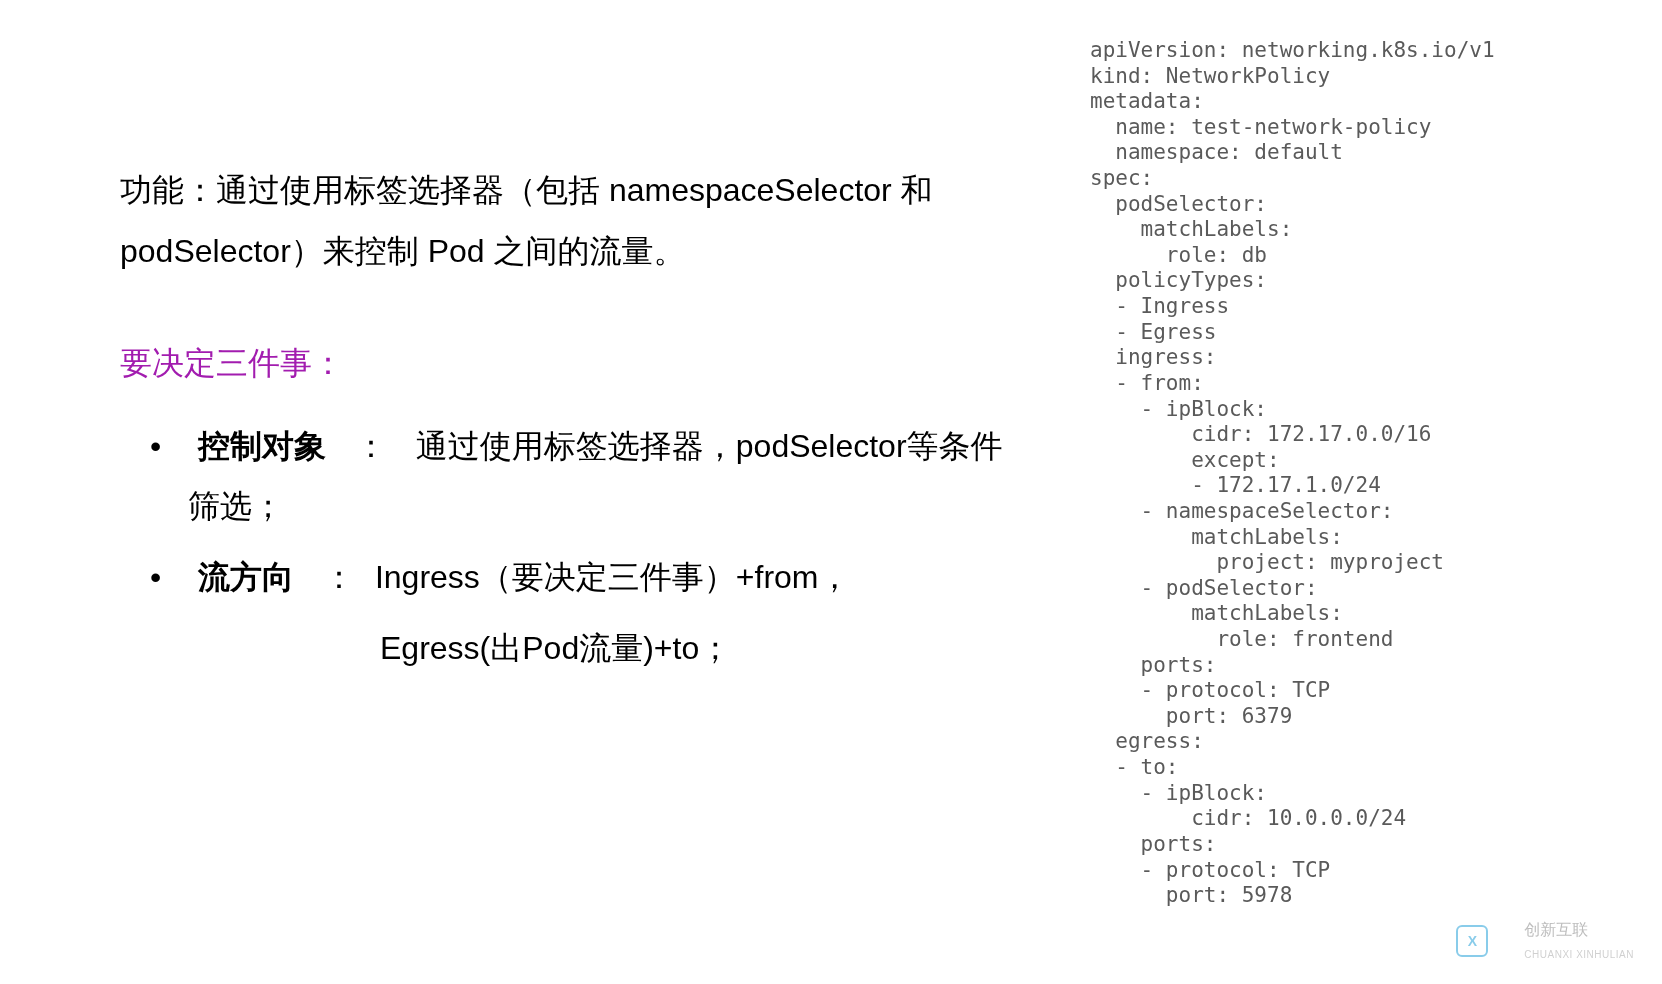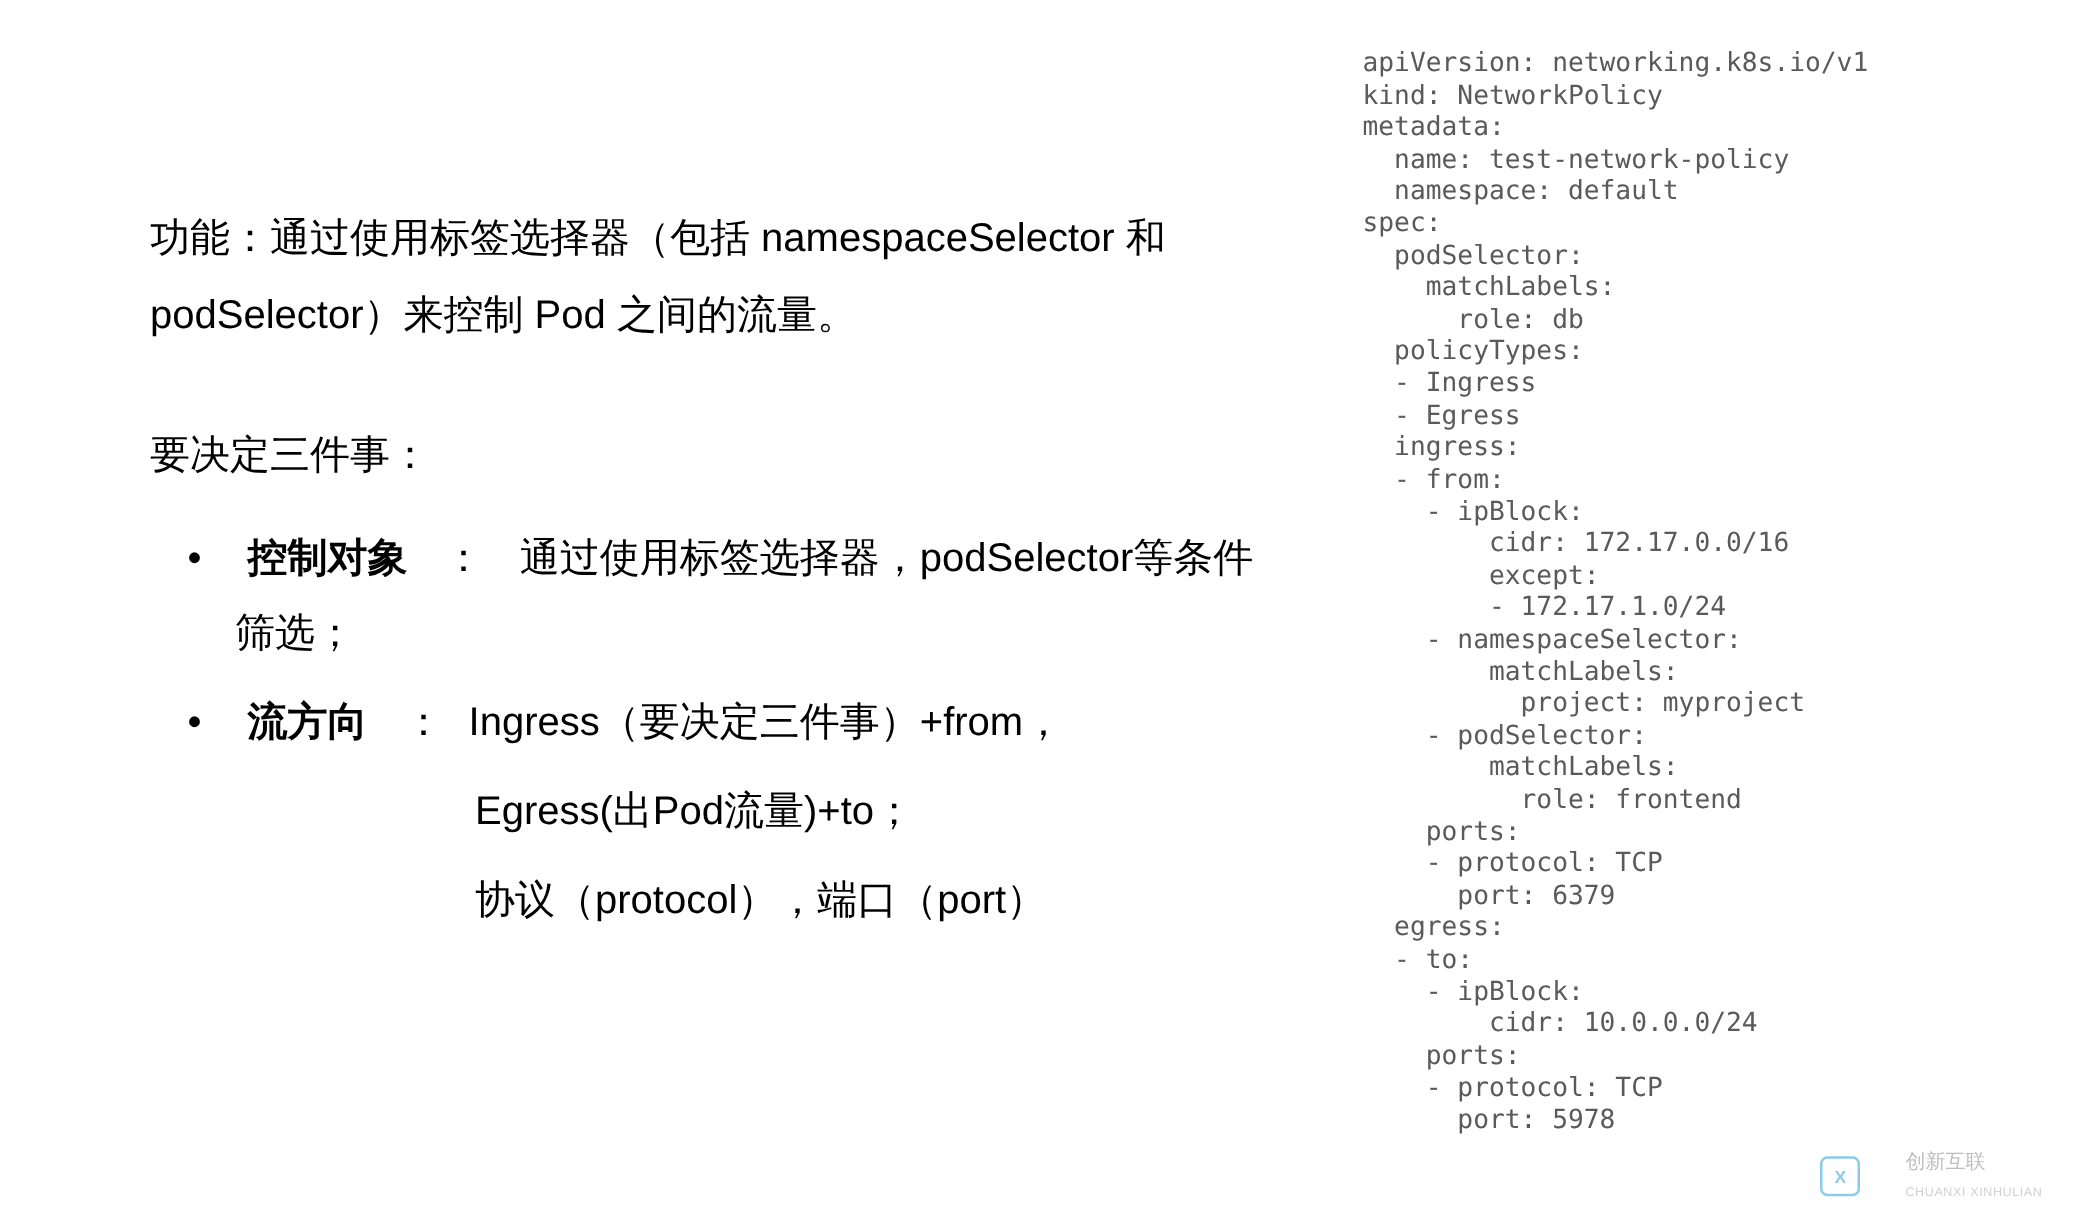--- a/index.html
+++ b/index.html
@@ -18,21 +18,21 @@
       width: 940px;
     }
     .intro {
       font-size: 32px;
       color: #000;
       line-height: 1.9;
       margin-bottom: 60px;
     }
     .subtitle {
       font-size: 32px;
-      color: #000000;
+      color: #a21caf;
       margin-bottom: 30px;
     }
     .bullet-list {
       list-style: none;
       padding-left: 20px;
     }
     .bullet-item {
       font-size: 32px;
       color: #000;
       line-height: 1.9;
@@ -100,21 +100,20 @@
   <p class="intro">功能：通过使用标签选择器（包括 namespaceSelector 和 podSelector）来控制 Pod 之间的流量。</p>
   <p class="subtitle">要决定三件事：</p>
   <ul class="bullet-list">
     <li class="bullet-item">
       <span class="bold">控制对象</span><span> ：</span> <span>通过使用标签选择器，podSelector等条件筛选；</span>
     </li>
     <li class="bullet-item">
       <span class="bold">流方向</span><span> ：</span><span>Ingress（要决定三件事）+from，</span>
     </li>
     <div class="continuation">Egress(出Pod流量)+to；</div>
-    <div class="continuation">协议（protocol），端口（port）</div>
   </ul>
 </div>
 
 <pre class="code-block">apiVersion: networking.k8s.io/v1
 kind: NetworkPolicy
 metadata:
   name: test-network-policy
   namespace: default
 spec:
   podSelector:

